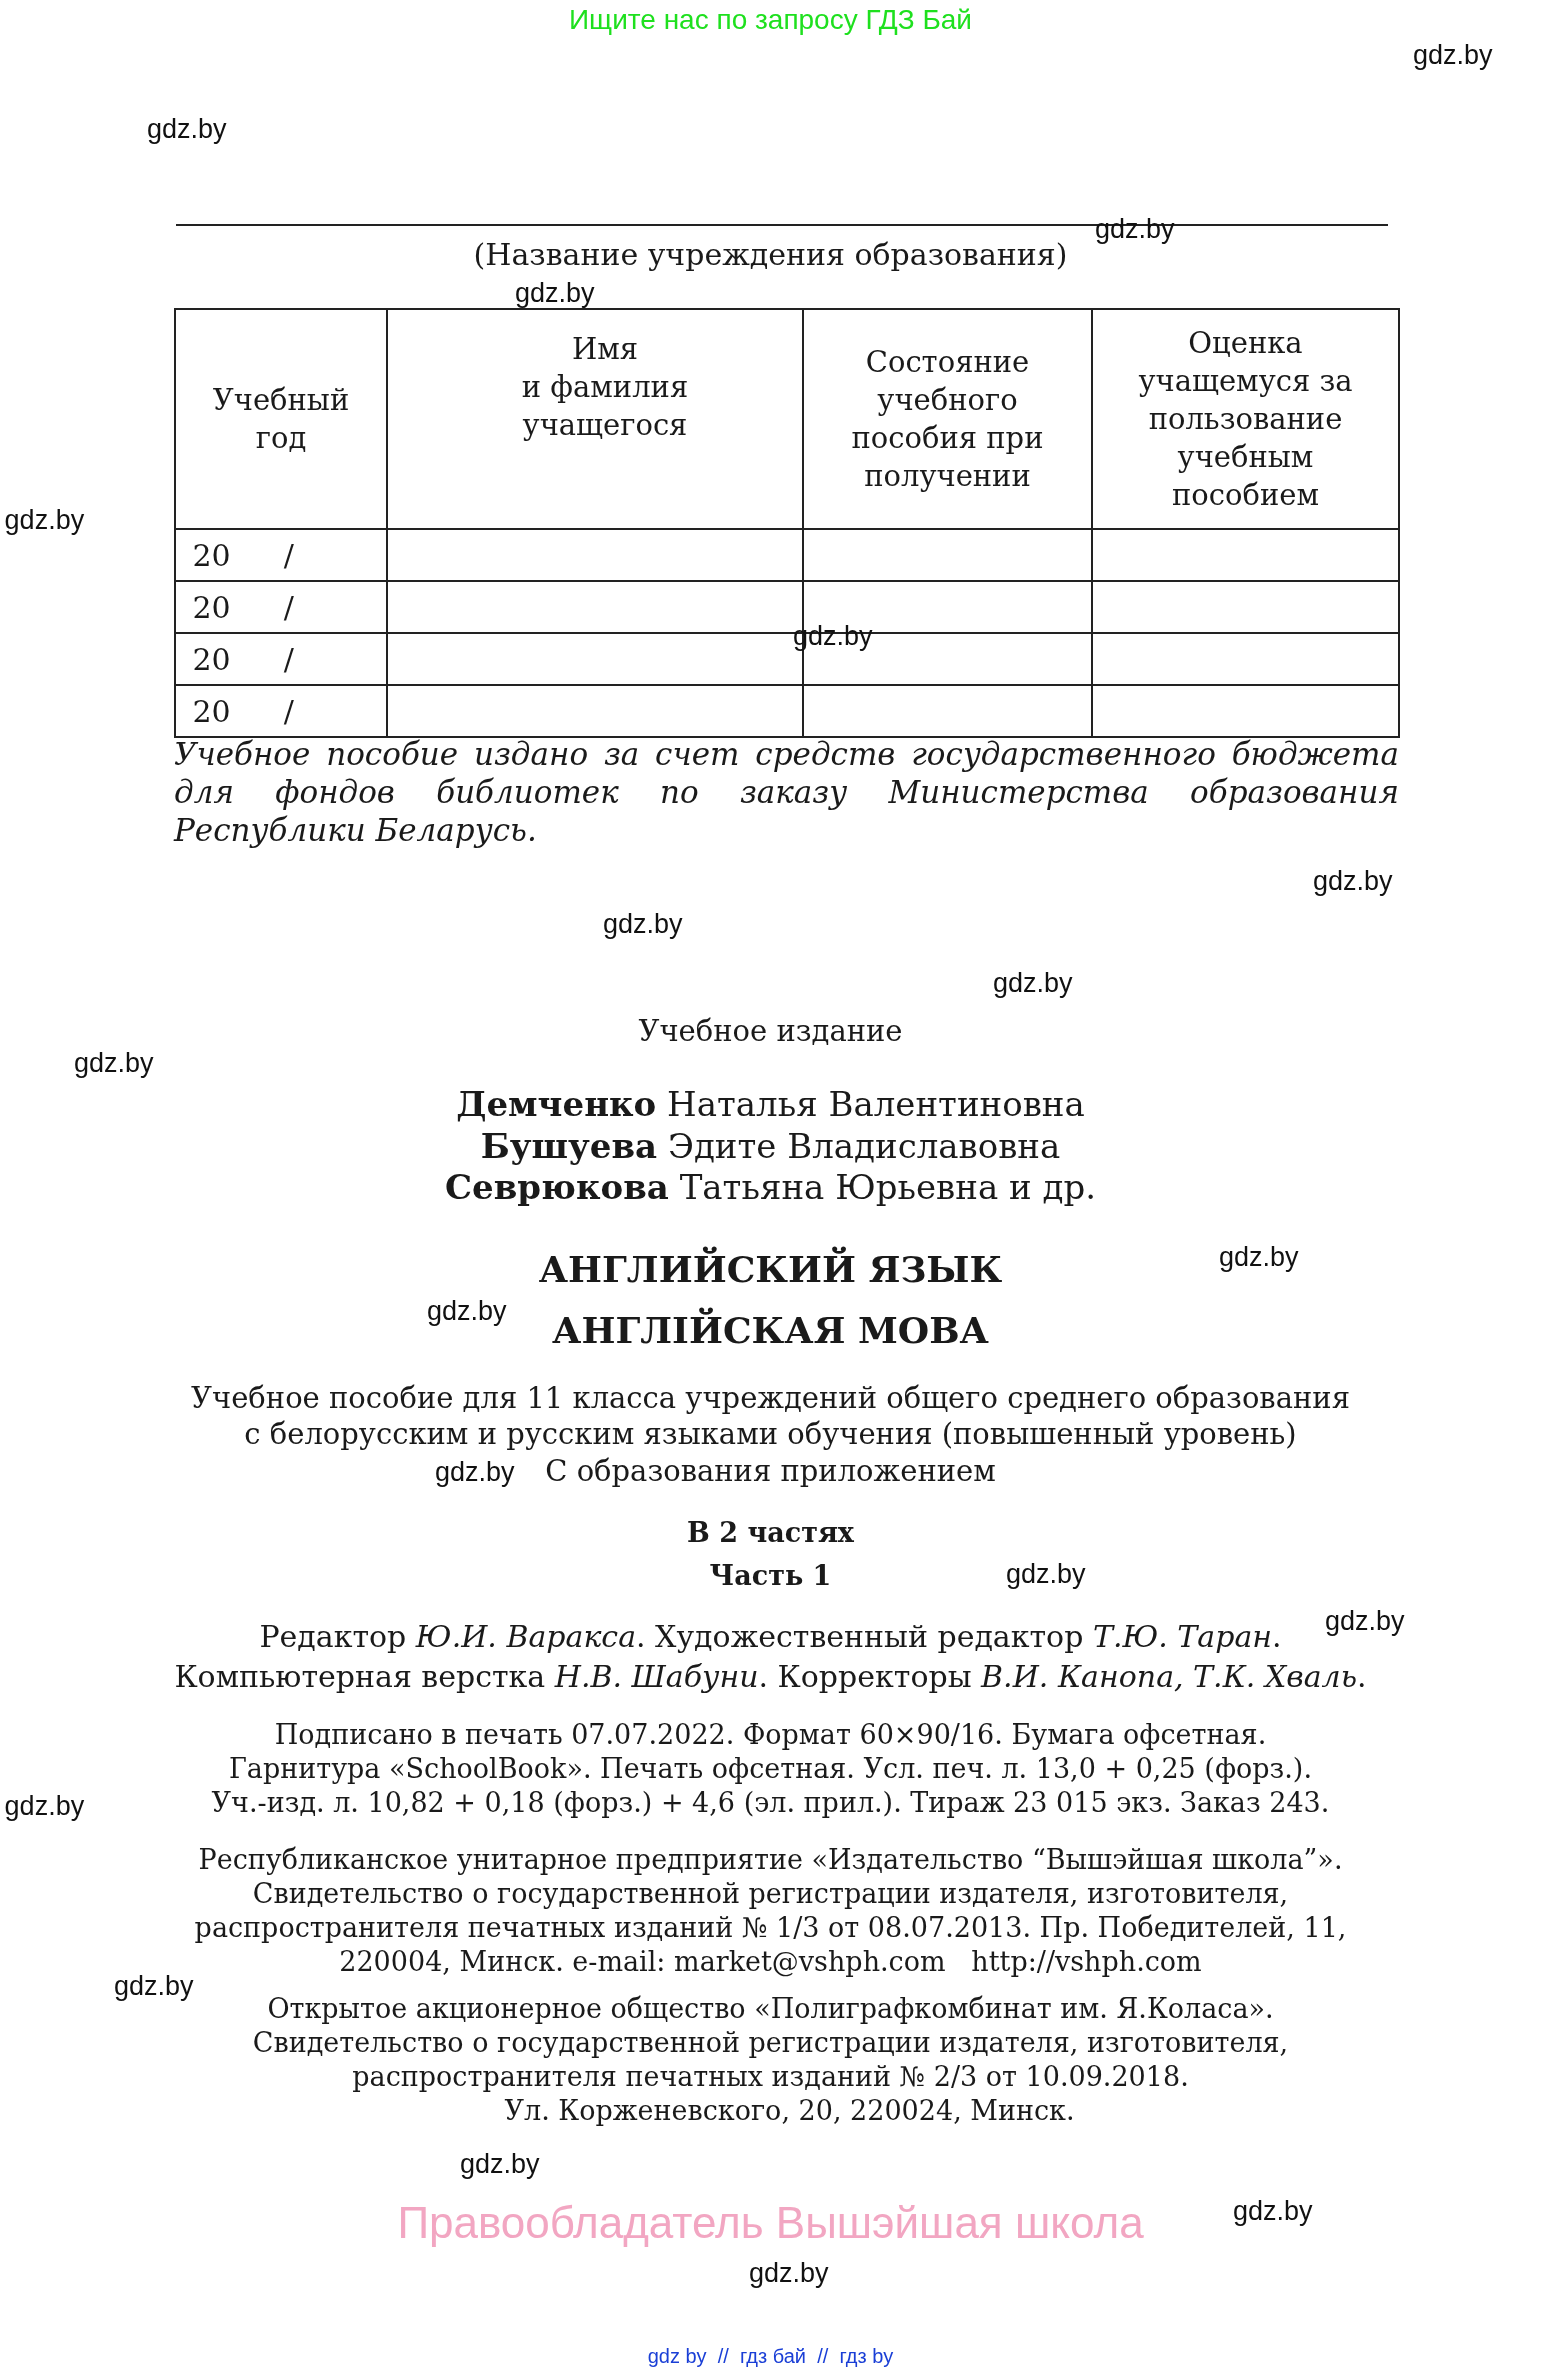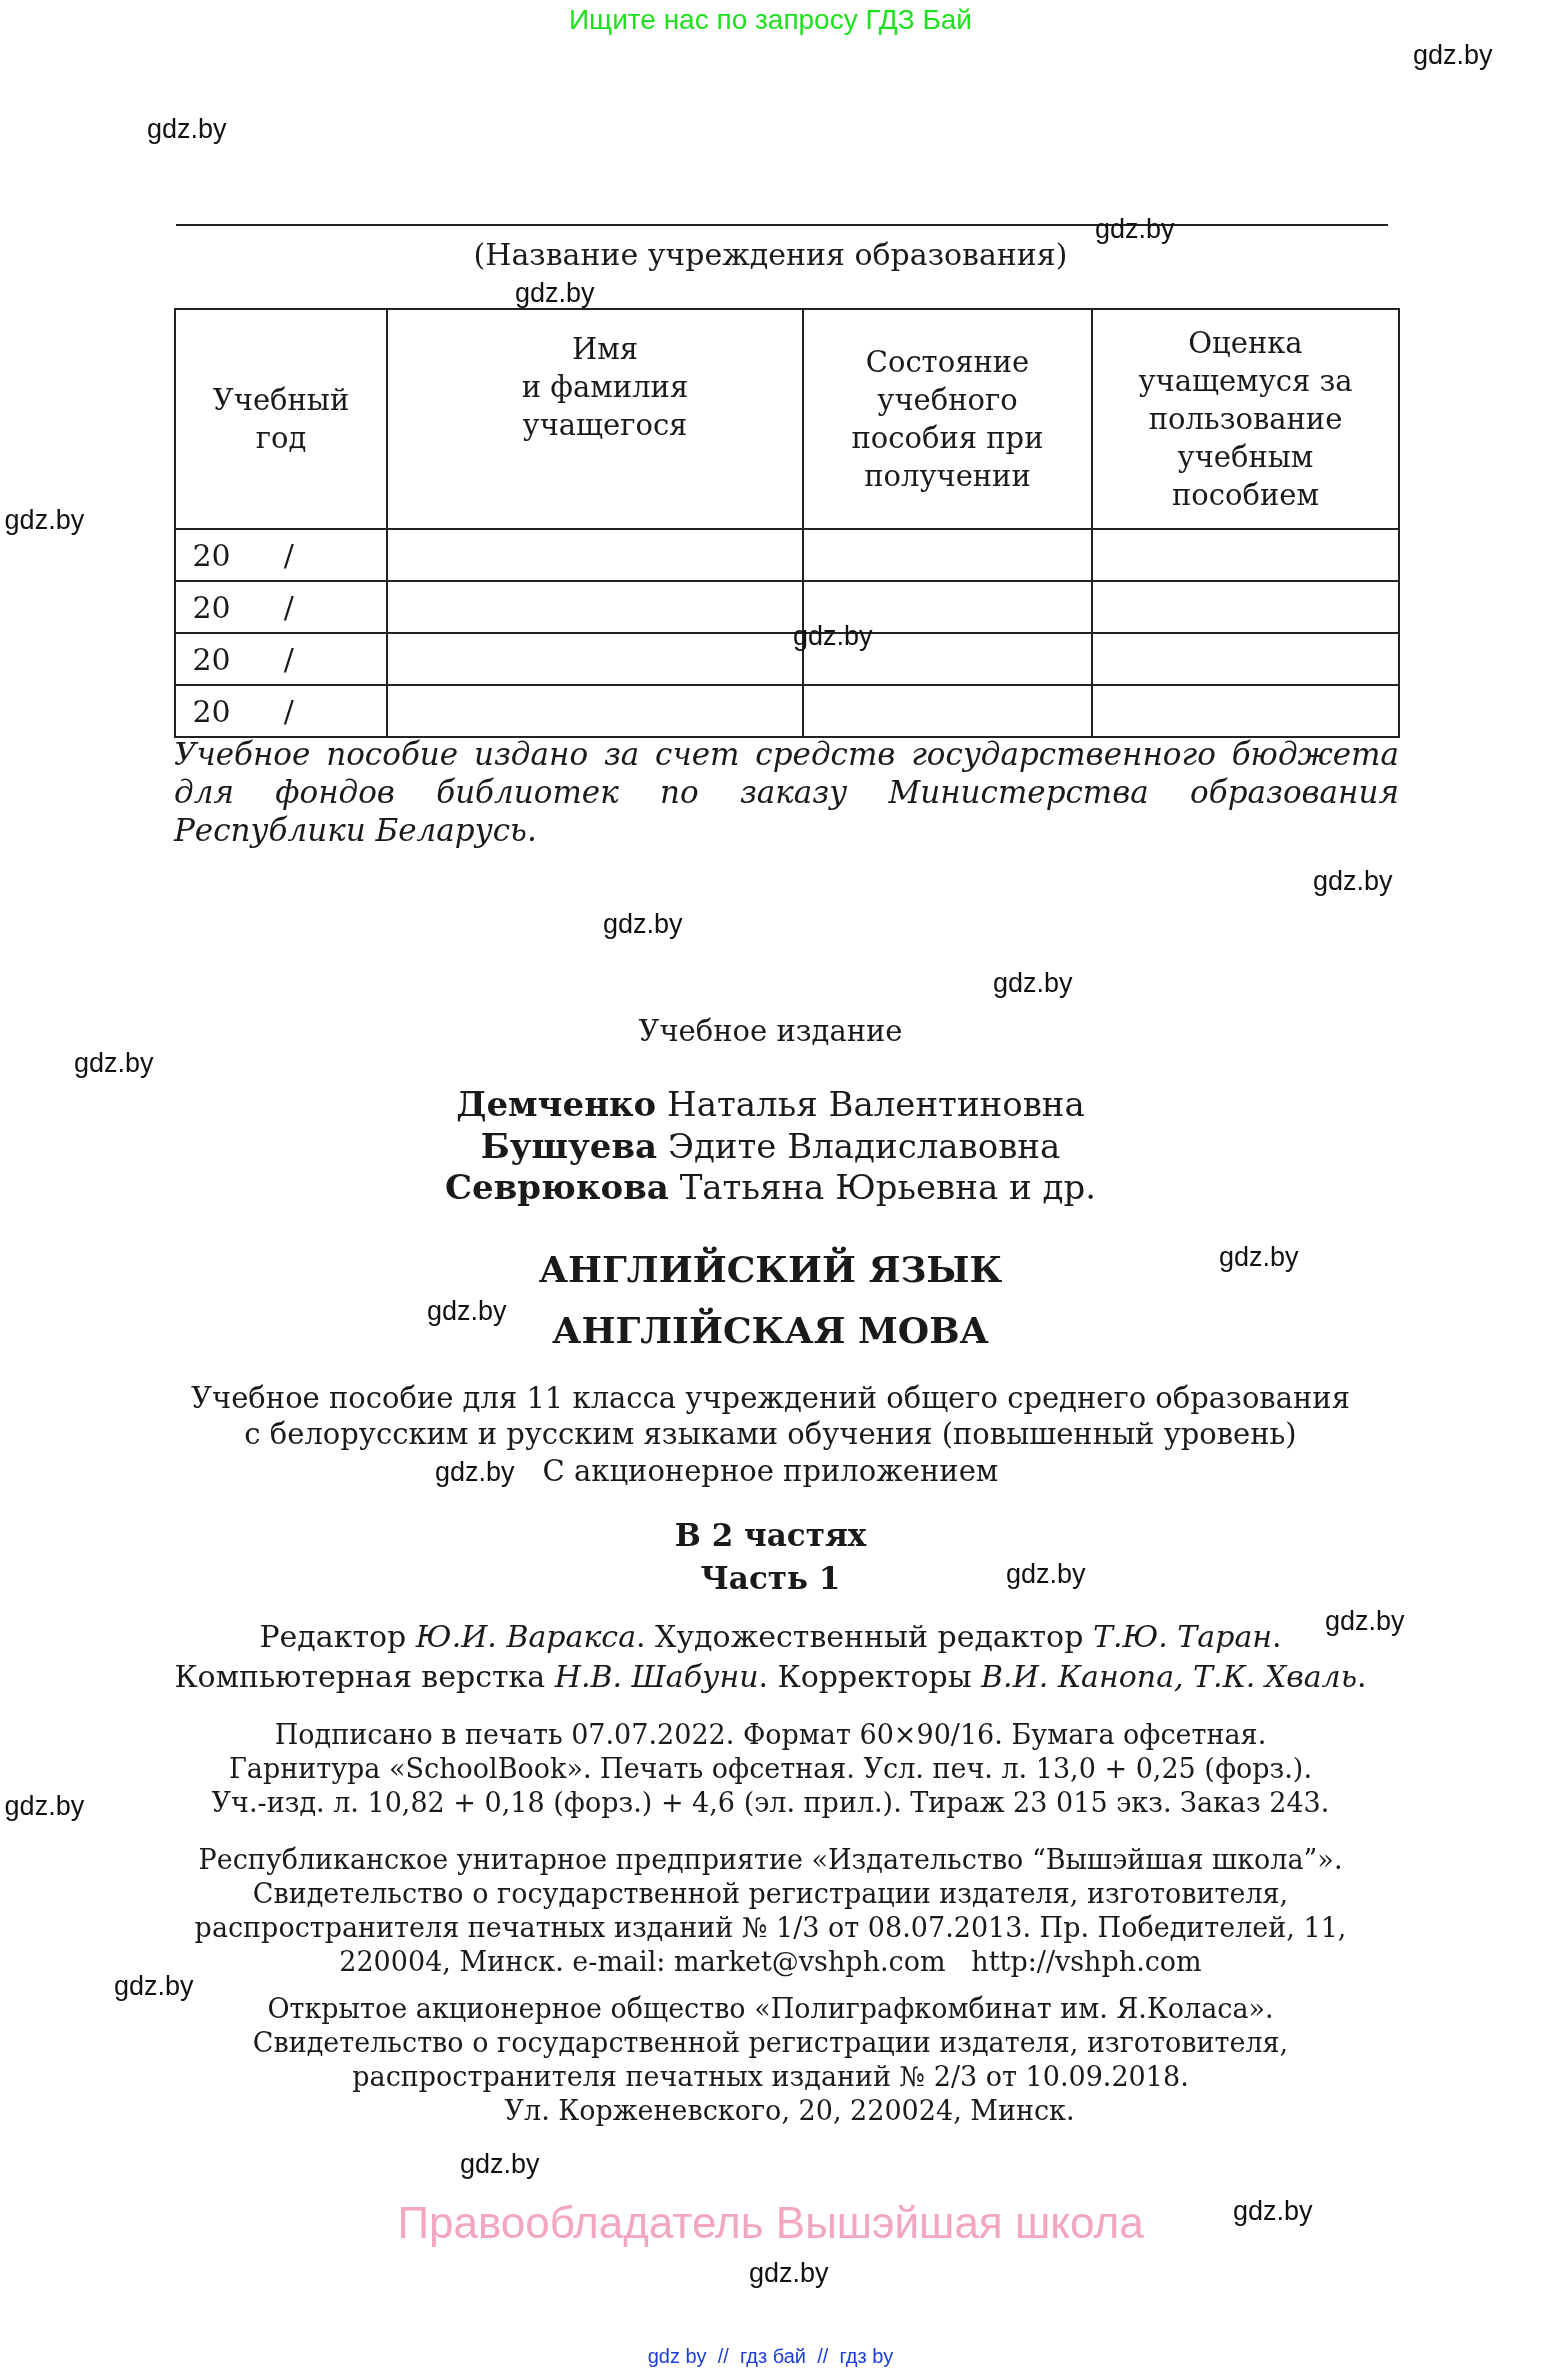--- a/index.html
+++ b/index.html
@@ -29,21 +29,21 @@
   #author-0 { top: 1084px; }
   #author-1 { top: 1126px; }
   #author-2 { top: 1167px; }
   .title-line { font-size: 36px; font-weight: bold; }
   #title-0 { top: 1248px; }
   #title-1 { top: 1309px; }
   .desc { font-size: 29px; }
   #desc-0 { top: 1381px; }
   #desc-1 { top: 1417px; }
   #desc-2 { top: 1454px; }
-  .parts { font-size: 31px; font-weight: bold; }
+  .parts { font-size: 27px; font-weight: bold; }
   #parts-0 { top: 1517px; }
   #parts-1 { top: 1560px; }
   .credits { font-size: 30px; }
   #credits-0 { top: 1619px; }
   #credits-1 { top: 1659px; }
   .imprint { font-size: 27px; }
   #imprint-0 { top: 1719px; }
   #imprint-1 { top: 1753px; }
   #imprint-2 { top: 1787px; }
   #publisher-0 { top: 1844px; }
@@ -134,21 +134,21 @@
 <div id="edition-type" class="center-line serif">Учебное издание</div>
 <div id="author-0" class="center-line serif author"><b>Демченко</b> <span>Наталья Валентиновна</span></div>
 <div id="author-1" class="center-line serif author"><b>Бушуева</b> <span>Эдите Владиславовна</span></div>
 <div id="author-2" class="center-line serif author"><b>Севрюкова</b> <span>Татьяна Юрьевна и др.</span></div>
 
 <div id="title-0" class="center-line serif title-line">АНГЛИЙСКИЙ ЯЗЫК</div>
 <div id="title-1" class="center-line serif title-line">АНГЛІЙСКАЯ МОВА</div>
 
 <div id="desc-0" class="center-line serif desc">Учебное пособие для 11 класса учреждений общего среднего образования</div>
 <div id="desc-1" class="center-line serif desc">с белорусским и русским языками обучения (повышенный уровень)</div>
-<div id="desc-2" class="center-line serif desc">С акционерное приложением</div>
+<div id="desc-2" class="center-line serif desc">С образования приложением</div>
 
 <div id="parts-0" class="center-line serif parts">В 2 частях</div>
 <div id="parts-1" class="center-line serif parts">Часть 1</div>
 
 <div id="credits-0" class="center-line serif credits"><span>Редактор </span><i>Ю.И. Варакса</i><span>. Художественный редактор </span><i>Т.Ю. Таран</i><span>.</span></div>
 <div id="credits-1" class="center-line serif credits"><span>Компьютерная верстка </span><i>Н.В. Шабуни</i><span>. Корректоры </span><i>В.И. Канопа, Т.К. Хваль</i><span>.</span></div>
 
 <div id="imprint-0" class="center-line serif imprint">Подписано в печать 07.07.2022. Формат 60×90/16. Бумага офсетная.</div>
 <div id="imprint-1" class="center-line serif imprint">Гарнитура «SchoolBook». Печать офсетная. Усл. печ. л. 13,0 + 0,25 (форз.).</div>
 <div id="imprint-2" class="center-line serif imprint">Уч.-изд. л. 10,82 + 0,18 (форз.) + 4,6 (эл. прил.). Тираж 23 015 экз. Заказ 243.</div>

